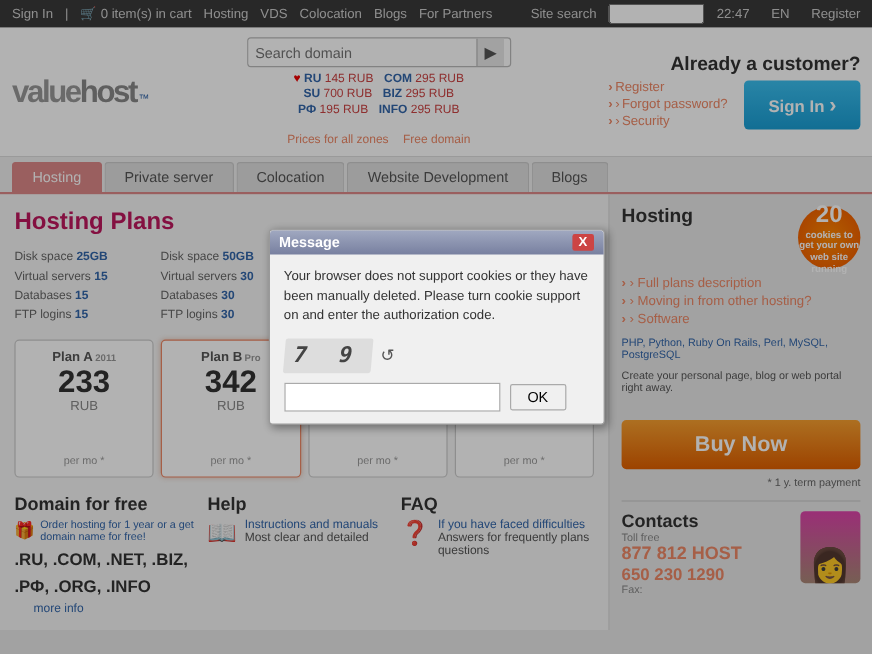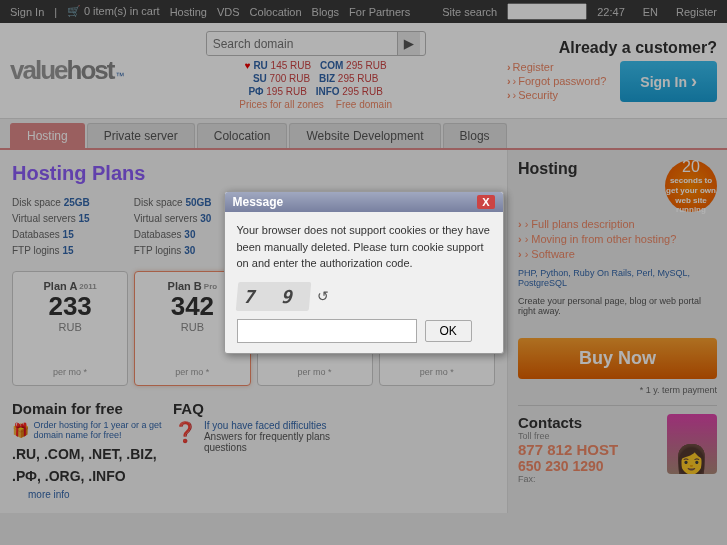--- a/index.html
+++ b/index.html
@@ -30,21 +30,21 @@
     .tabs { background: #f0f0f0; border-bottom: 2px solid #d88; display: flex; padding: 0 10px; gap: 2px; padding-top: 4px; }
     .tab { padding: 5px 16px; font-size: 12px; border-radius: 3px 3px 0 0; cursor: pointer; border: 1px solid #ccc; border-bottom: none; background: #e0e0e0; color: #555; }
     .tab.active { background: #d88; color: #fff; border-color: #d88; }
 
     
     .main { display: flex; gap: 0; }
     .main-left { flex: 1; padding: 12px; background: #f5f5f5; }
     .main-right { width: 220px; background: #e8e8e8; padding: 10px; border-left: 1px solid #ddd; }
 
     
-    .plans-title { font-size: 20px; font-weight: bold; color: #8b5cf6; margin-bottom: 10px; }
+    .plans-title { font-size: 20px; font-weight: bold; color: #be185d; margin-bottom: 10px; }
     .plans-grid { display: grid; grid-template-columns: repeat(4, 1fr); gap: 4px; margin-bottom: 12px; }
     .plan-spec { font-size: 10px; color: #555; line-height: 1.6; }
     .plan-spec .spec-label { color: #666; }
     .plan-spec .spec-val { color: #36a; font-weight: bold; }
 
     .plan-cards { display: grid; grid-template-columns: repeat(4, 1fr); gap: 6px; margin-bottom: 14px; }
     .plan-card { background: #fff; border: 1px solid #ccc; border-radius: 4px; padding: 8px 6px; text-align: center; }
     .plan-card.highlighted { border-color: #e86; box-shadow: 0 0 4px rgba(200,100,50,.3); }
     .plan-name { font-size: 11px; font-weight: bold; color: #555; display: flex; align-items: center; justify-content: center; gap: 2px; }
     .plan-name sup { font-size: 8px; color: #999; }
@@ -132,21 +132,21 @@
       </div>
     </div>
     <div class="domain-price-grid" style="margin-top:2px;">
       <div>
         <span style="color:#36a;font-weight:bold;">РФ</span>
         <span style="color:#c44;">195 RUB</span>
         <span style="color:#36a;font-weight:bold;margin-left:6px;">INFO</span>
         <span style="color:#c44;">295 RUB</span>
       </div>
     </div>
-    <div style="margin-top:2px;display:flex;gap:12px;">
+    <div style="margin-top:14px;display:flex;gap:12px;">
       <a style="color:#e86;font-size:10px;text-decoration:none;">Prices for all zones</a>
       <a style="color:#e86;font-size:10px;text-decoration:none;">Free domain</a>
     </div>
   </div>
 
   <div class="header-right">
     <span class="already">Already a customer?</span>
     <div style="display:flex;gap:14px;align-items:flex-start;">
       <div class="already-links">
         <a style="color:#e86;font-size:11px;text-decoration:none;display:flex;align-items:center;gap:2px;">Register</a>
@@ -237,38 +237,48 @@
       <div>
         <div style="font-size:15px;font-weight:bold;color:#333;margin-bottom:3px;">Domain for free</div>
         <div style="font-size:9px;color:#36a;margin-bottom:3px;display:flex;align-items:center;gap:4px;">
           <span style="font-size:14px;">🎁</span>
           <span>Order hosting for 1 year or a get domain name for free!</span>
         </div>
         <div style="font-size:14px;font-weight:bold;color:#333;line-height:1.6;">.RU, .COM, .NET, .BIZ,<br>.РФ, .ORG, .INFO</div>
         <a style="color:#36a;font-size:10px;padding-left:16px;">more info</a>
       </div>
       <div>
+        <div style="font-size:15px;font-weight:bold;color:#333;margin-bottom:3px;">Help</div>
+        <div style="display:flex;gap:6px;align-items:flex-start;">
+          <span style="font-size:20px;color:#8ab;">📖</span>
+          <div>
+            <div style="color:#36a;font-size:10px;">Instructions and manuals</div>
+            <div style="font-size:10px;color:#555;">Most clear and detailed</div>
+          </div>
+        </div>
+      </div>
+      <div>
         <div style="font-size:15px;font-weight:bold;color:#333;margin-bottom:3px;">FAQ</div>
         <div style="display:flex;gap:6px;align-items:flex-start;">
           <span style="font-size:20px;color:#8ab;">❓</span>
           <div>
             <div style="color:#36a;font-size:10px;">If you have faced difficulties</div>
             <div style="font-size:10px;color:#555;">Answers for frequently plans questions</div>
           </div>
         </div>
       </div>
     </div>
   </div>
 
   <div class="main-right">
     <div style="display:flex;justify-content:space-between;align-items:flex-start;margin-bottom:6px;">
       <div class="right-title">Hosting</div>
       <div class="badge-20">
-        <span style="font-size:16px;font-weight:normal;">20</span>
-        <span>seconds to</span>
+        <span style="font-size:20px;font-weight:bold;">20</span>
+        <span>cookies to</span>
         <span>get your own</span>
         <span>web site</span>
         <span>running</span>
       </div>
     </div>
     <div class="right-links">
       <a style="display:flex;align-items:center;gap:3px;color:#e86;text-decoration:none;font-size:11px;margin-bottom:3px;">
           <span>›</span>
           <span>Full plans description</span>
         </a>

